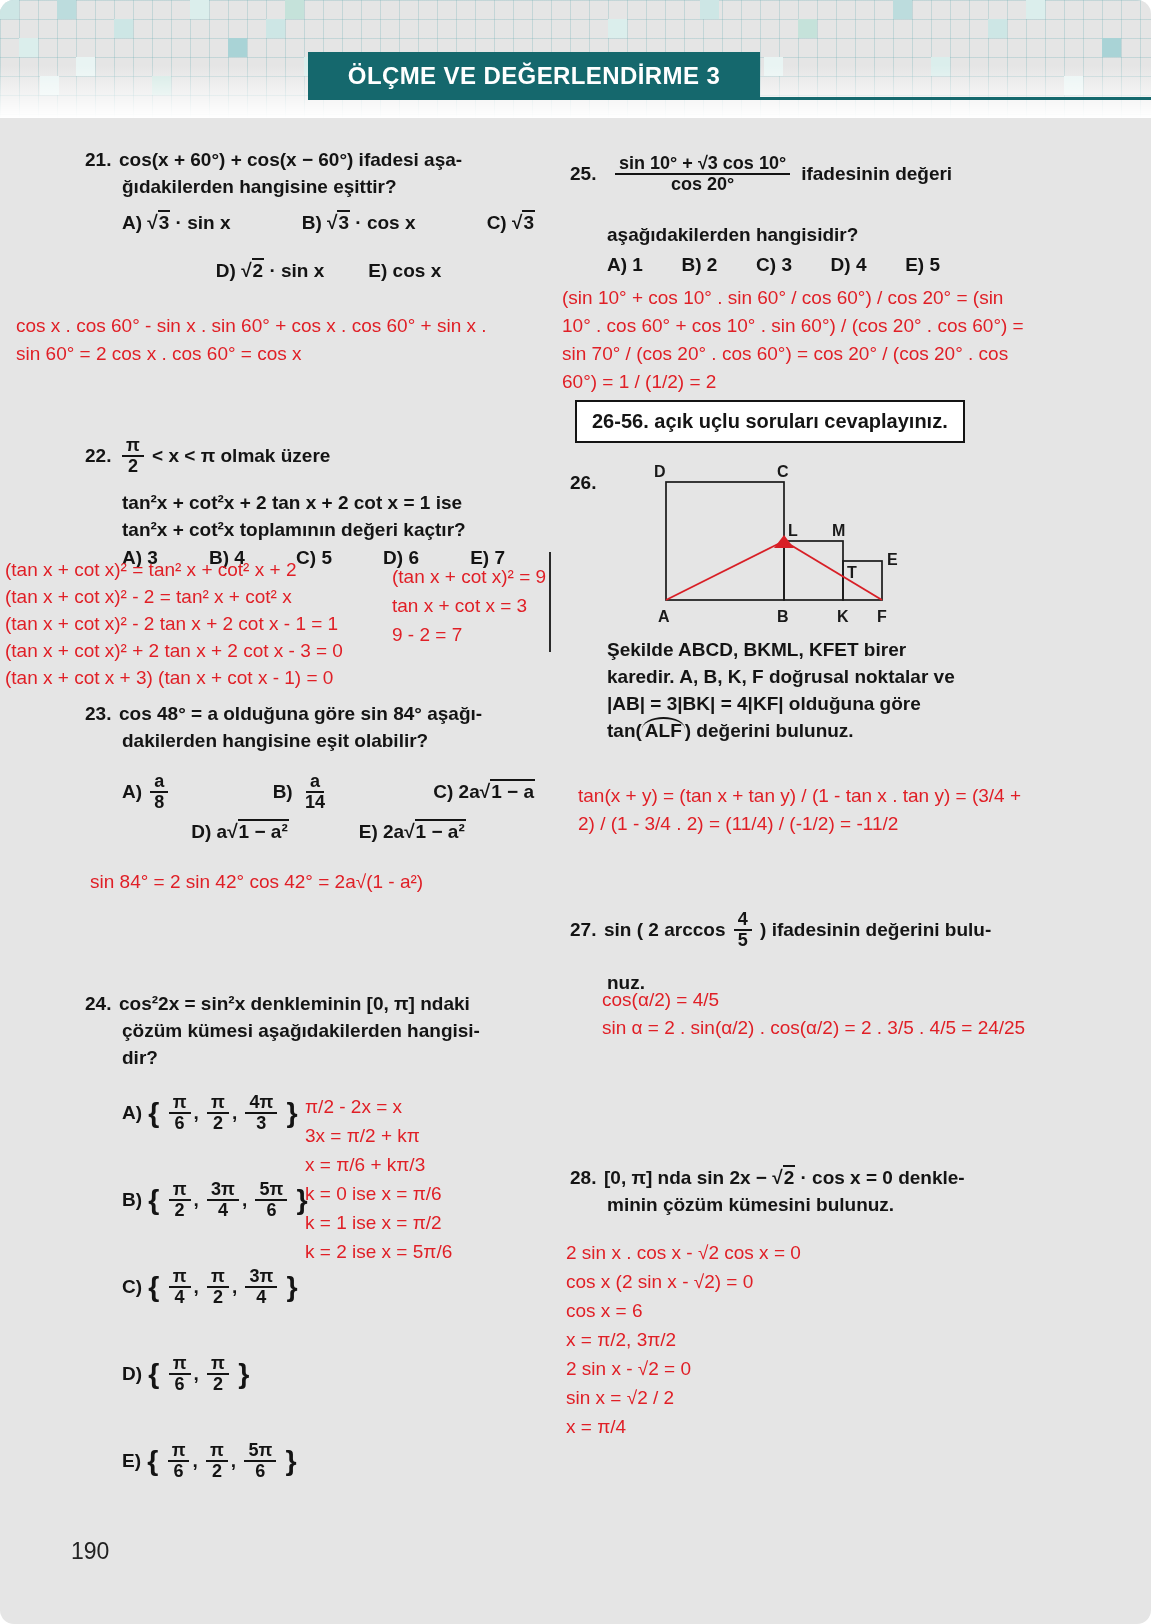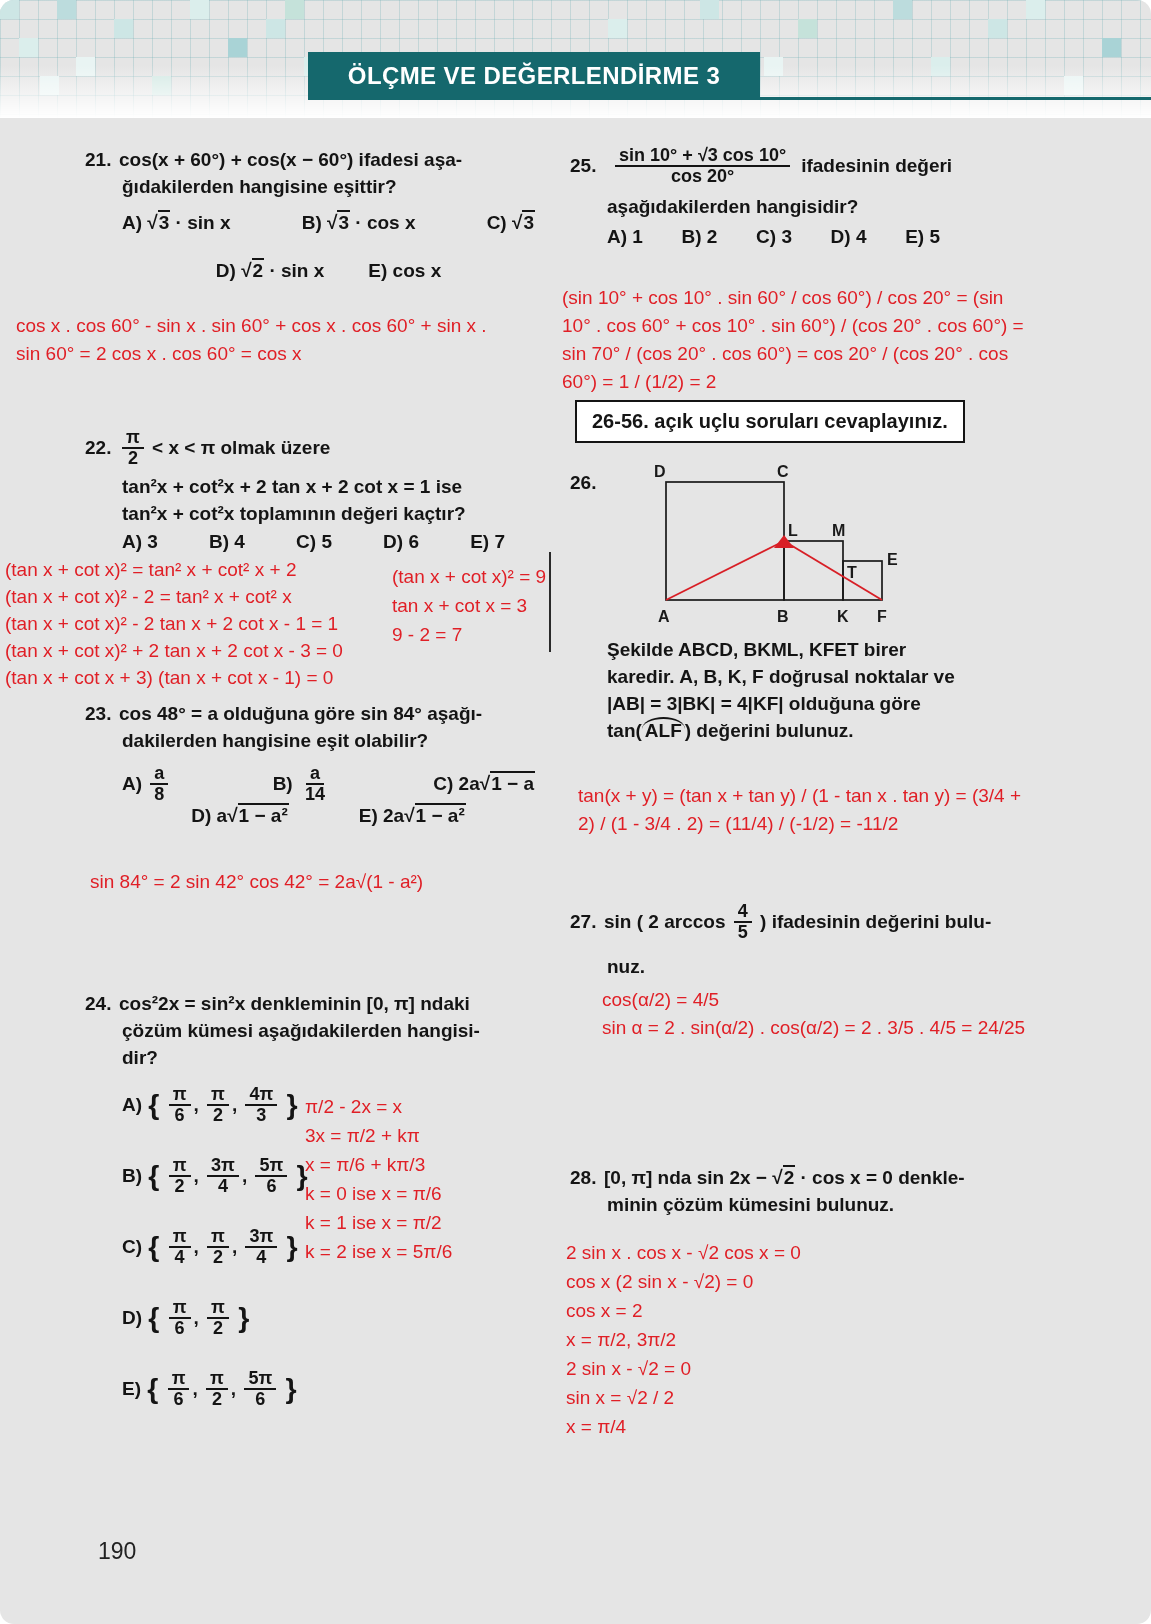--- a/index.html
+++ b/index.html
@@ -30,21 +30,21 @@
   .qnum { display:inline-block; min-width:34px; }
   .opts { display:flex; padding-left:37px; font-weight:700; align-items:center; }
   .opts.sb { justify-content:space-between; }
   .opts.center { justify-content:center; }
 
   
   .red { color:#e01f26; font-weight:400; font-size:19px; line-height:28px; }
 
   
   .frac { display:inline-flex; flex-direction:column; align-items:center; vertical-align:middle;
-    margin:0 3px; font-size:0.95em; line-height:1.08; text-align:right; }
+    margin:8px 3px; font-size:0.95em; line-height:1.08; text-align:right; }
   .frac .fn { display:block; border-bottom:2px solid currentColor; padding:0 4px; }
   .frac .fd { display:block; padding:0 4px; }
   .ovl { border-top:2px solid currentColor; padding:0 1px; }
   .rt { padding-right:0; }
   .bb { font-size:1.5em; font-weight:600; vertical-align:-0.12em; padding:0 1px; }
   .arc { display:inline-block; border-top:2px solid currentColor; border-radius:55% 55% 0 0; padding:2px 3px 0; line-height:1.05; }
 
   .banner { border:2px solid #141414; padding:8px 15px; font-weight:700; font-size:20px; background:#fff; }
   .vrule { width:2px; background:#2a2a2a; }
   .pagenum { font-size:23px; color:#222; }
@@ -228,21 +228,21 @@
 
   <div class="q abs" style="left:570px; top:146px; width:505px;">
     <div style="display:flex; align-items:center; gap:8px;">
       <span class="qnum">25.</span>
       <span><span class="frac">
             <span class="fn">sin 10° + √3 cos 10°</span>
             <span class="fd">cos 20°</span>
           </span></span>
       <span>ifadesinin değeri</span>
     </div>
-    <div class="qline ind" style="margin-top:6px;">aşağıdakilerden hangisidir?</div>
+    <div class="qline ind" style="margin-top:18px;">aşağıdakilerden hangisidir?</div>
     <div class="opts sb" style="margin-top:6px; width:370px;">
       <span>A) 1</span>
       <span>B) 2</span>
       <span>C) 3</span>
       <span>D) 4</span>
       <span>E) 5</span>
     </div>
   </div>
   <div class="red abs" style="left:562px; top:284px; width:520px;">
     <div>(sin 10° + cos 10° . sin 60° / cos 60°) / cos 20° = (sin</div>
@@ -310,22 +310,22 @@
 
   <div class="q abs" style="left:570px; top:1164px; width:510px;">
     <div class="qline">
       <span class="qnum">28.</span><span>[0, π] nda sin 2x − <span class="rt">√</span><span class="ovl">2</span> · cos x = 0 denkle-</span>
     </div>
     <div class="qline ind">minin çözüm kümesini bulunuz.</div>
   </div>
   <div class="red abs" style="left:566px; top:1238px; width:420px; line-height:29px;">
     <div>2 sin x . cos x - √2 cos x = 0</div>
     <div>cos x (2 sin x - √2) = 0</div>
-    <div>cos x = 2</div>
+    <div>cos x = 6</div>
     <div>x = π/2, 3π/2</div>
     <div>2 sin x - √2 = 0</div>
     <div>sin x = √2 / 2</div>
     <div>x = π/4</div>
   </div>
 
-  <div class="pagenum abs" style="left:98px; top:1538px;">190</div>
+  <div class="pagenum abs" style="left:71px; top:1538px;">190</div>
 
 </div>
 
 </body></html>

